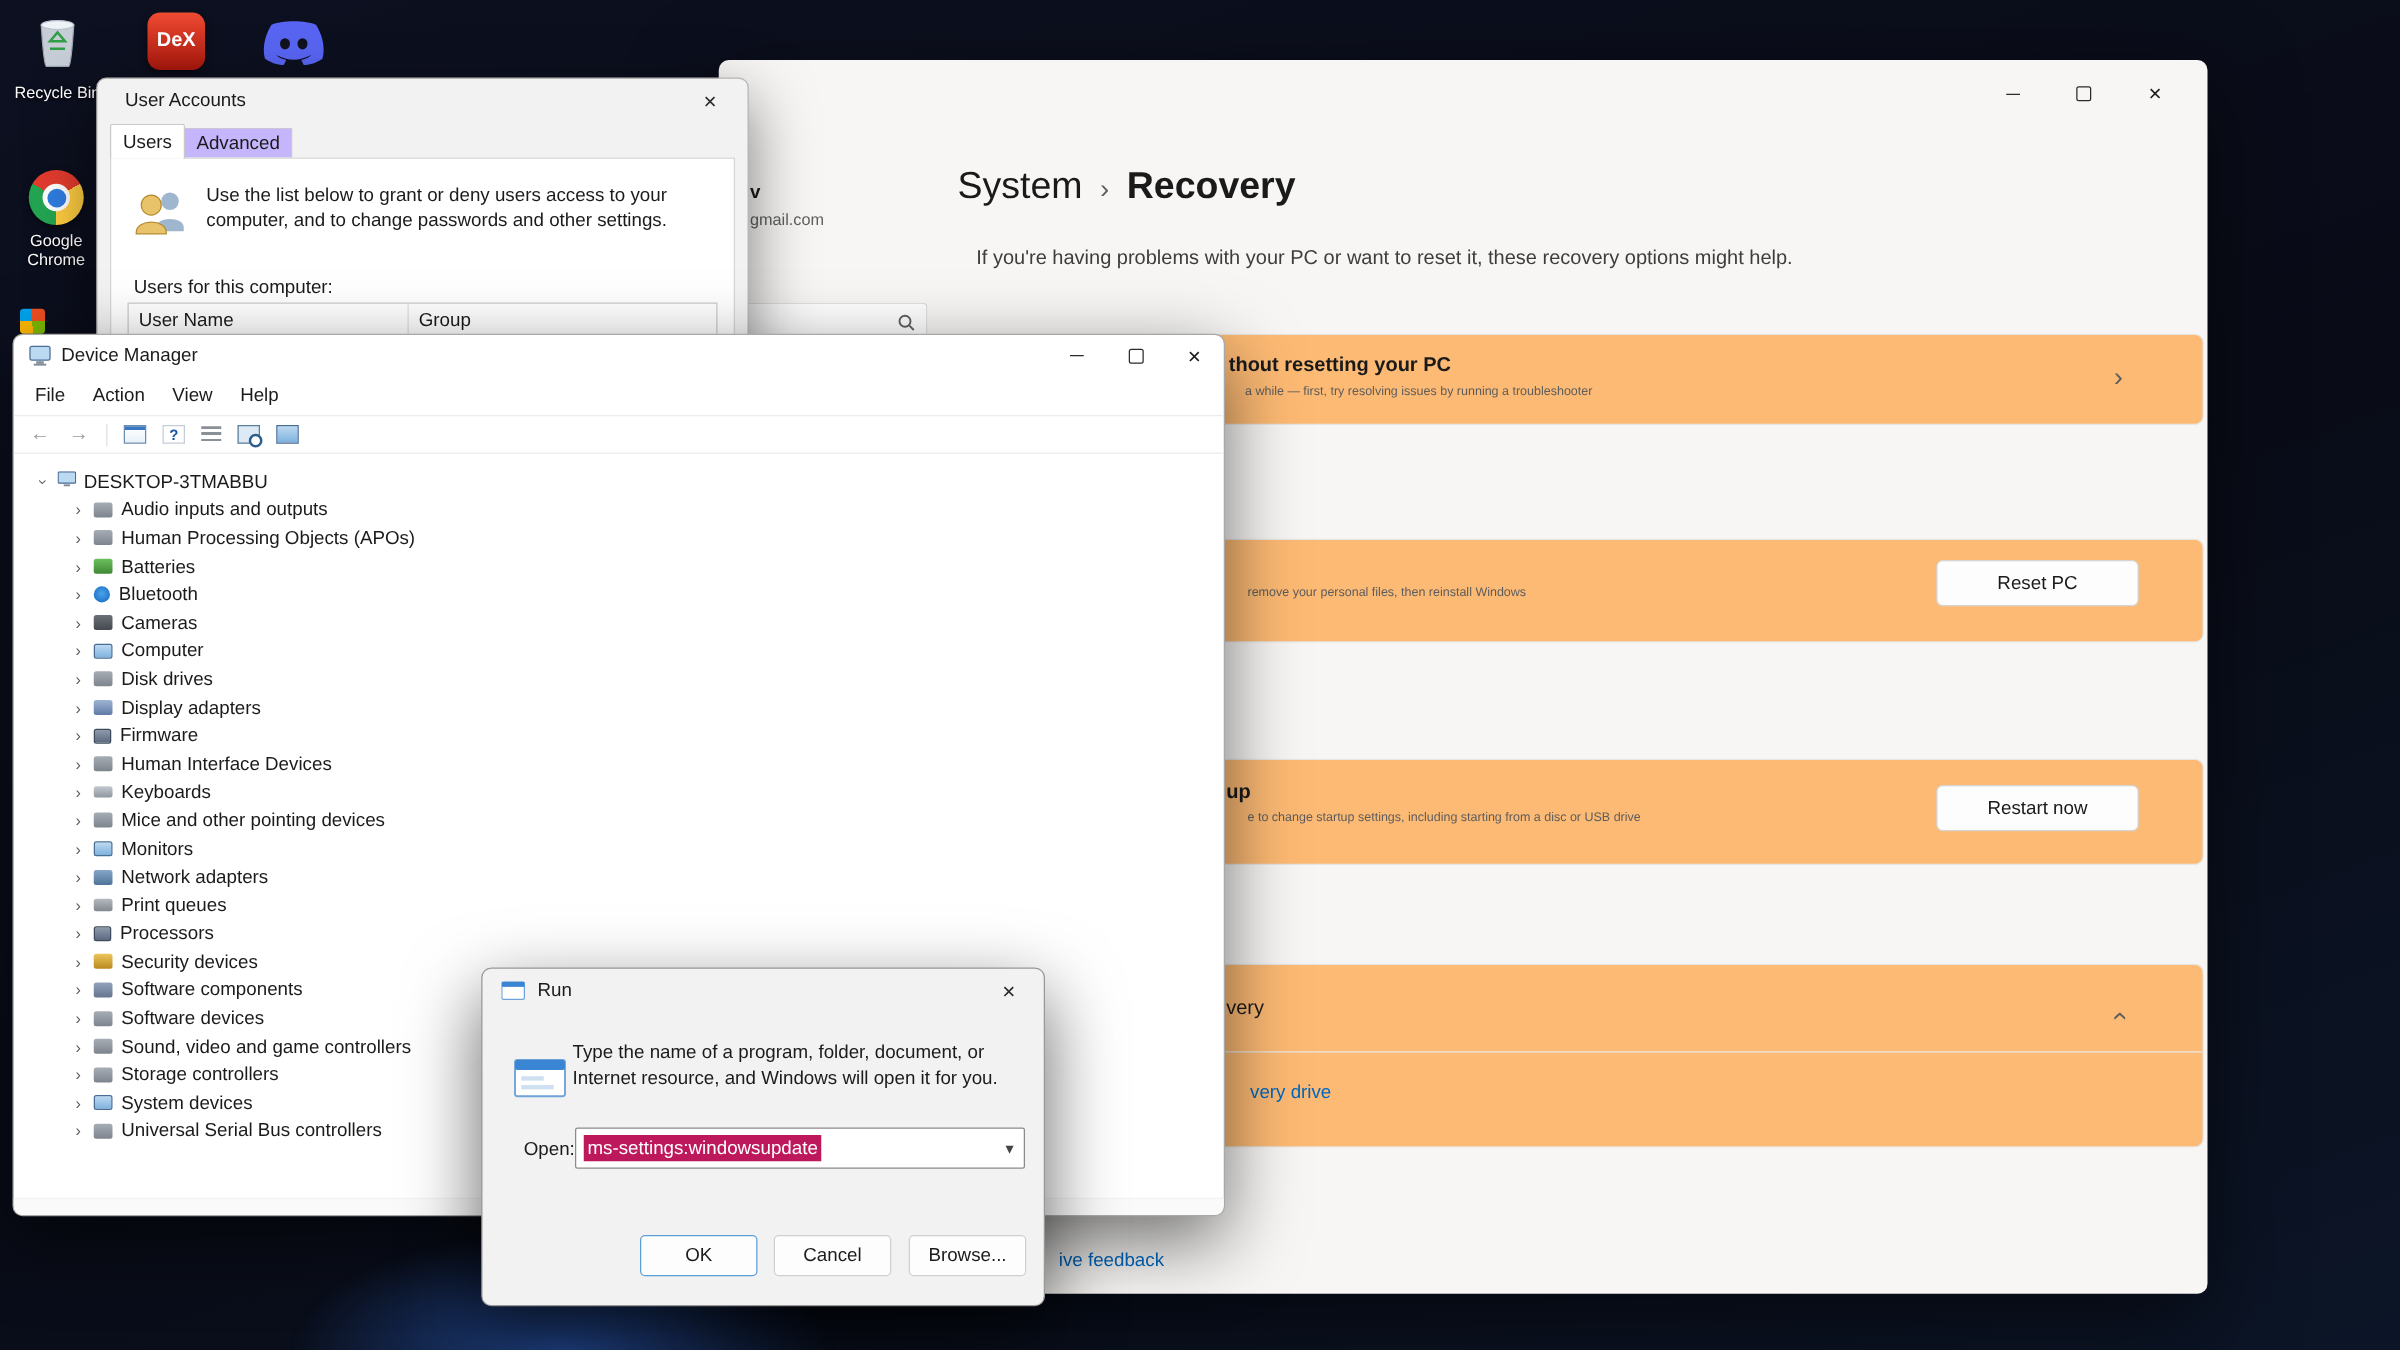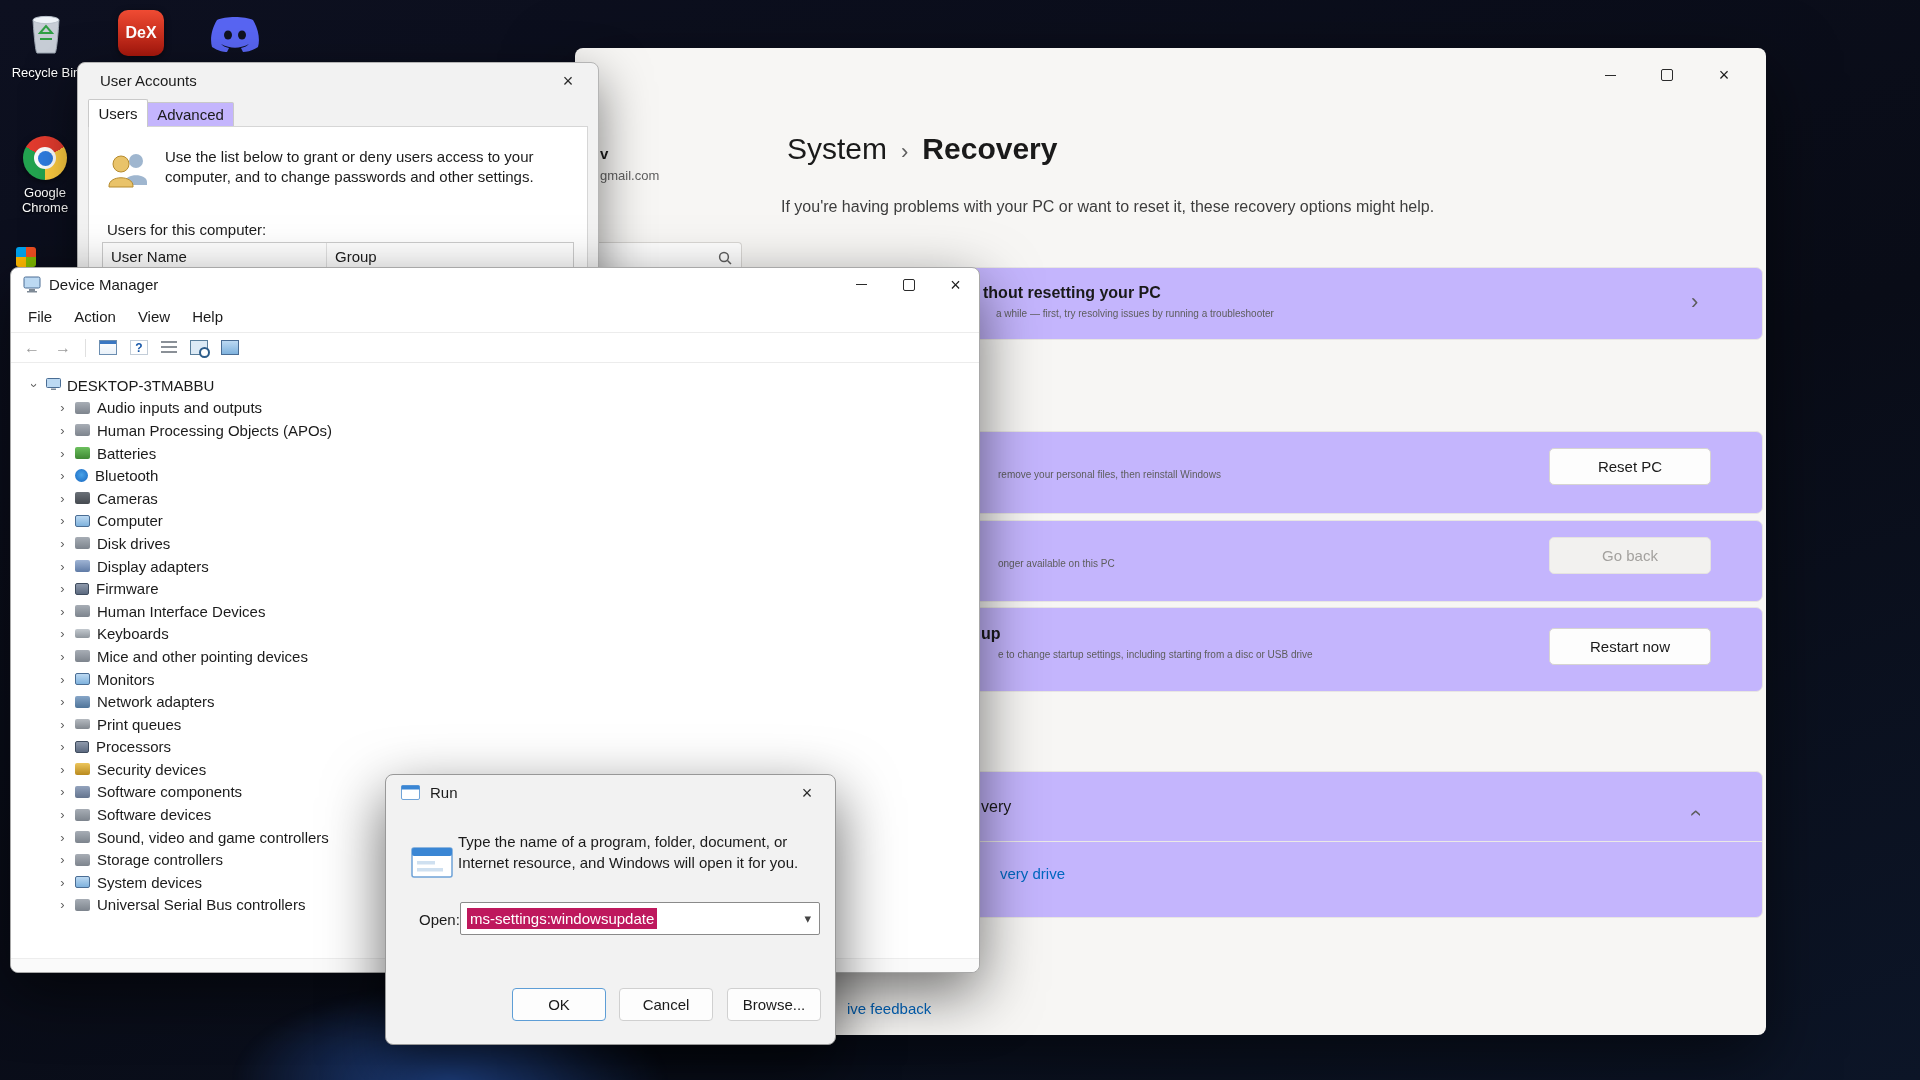--- a/index.html
+++ b/index.html
@@ -29,26 +29,26 @@
   .rotm90{display:inline-block;transform:rotate(-90deg);}
 
   
   .settings{left:575px;top:48px;width:1191px;height:987px;background:#f7f6f4;z-index:10;box-shadow:0 24px 70px rgba(0,0,0,.55);}
   .s-ctrls{position:absolute;left:1012px;top:12px;display:flex;gap:11px;}
   .s-ctrls .cbtn{width:46px;height:30px;display:flex;align-items:center;justify-content:center;color:#1b1b1b;}
   .s-acct-name{position:absolute;left:25px;top:97px;font-size:15px;font-weight:bold;color:#1a1a1a;}
   .s-acct-mail{position:absolute;left:25px;top:120px;font-size:13px;color:#5f5f5f;}
   .s-search{position:absolute;left:13px;top:194px;width:152px;height:30px;background:#fff;border:1px solid #d9d7d4;border-bottom-color:#9a9896;border-radius:4px;}
   .s-search svg{position:absolute;right:9px;top:8px;}
-  .s-crumb{position:absolute;left:212px;top:84px;display:flex;align-items:baseline;}
+  .s-crumb{position:absolute;left:191px;top:84px;display:flex;align-items:baseline;}
   .s-crumb .parent{font-size:30px;font-weight:400;color:#1a1a1a;}
   .s-crumb .sep{font-size:22px;color:#5f5f5f;margin:0 14px;}
   .s-crumb .cur{font-size:30px;font-weight:bold;color:#1a1a1a;}
   .s-sub{position:absolute;left:206px;top:150px;font-size:16px;color:#3d3d3d;}
-  .card{position:absolute;left:193px;width:995px;background:#c4b5fd;border:1px solid #e8e6e3;border-radius:7px;box-sizing:border-box;}
+  .card{position:absolute;left:193px;width:995px;background:#fdba74;border:1px solid #e8e6e3;border-radius:7px;box-sizing:border-box;}
   .c-title{position:absolute;font-size:16px;font-weight:bold;color:#1a1a1a;}
   .c-desc{position:absolute;font-size:10px;color:#5d5d5d;}
   .c-chev{position:absolute;font-size:22px;color:#5d5d5d;}
   .sbtn{position:absolute;width:162px;height:37px;border-radius:5px;background:#fdfdfd;border:1px solid #d6d4d1;font-size:15px;color:#1a1a1a;display:flex;align-items:center;justify-content:center;box-sizing:border-box;}
   .sbtn.disabled{background:#f2f1ef;color:#a3a19e;border-color:#e5e3e0;}
   .c-divider{position:absolute;left:0;right:0;top:69px;border-top:1px solid #ebe9e6;}
   .s-link{color:#0067c0;font-size:15px;}
   .s-feedback{position:absolute;left:272px;top:952px;}
 
   
@@ -190,24 +190,20 @@
       <span class="c-title" style="left:214px;top:16px;">thout resetting your PC</span>
       <span class="c-desc" style="left:227px;top:40px;">a while — first, try resolving issues by running a troubleshooter</span>
       <span class="c-chev" style="left:922px;top:21px;">›</span>
     </div>
 
     <div class="card" style="top:383px;height:83px;">
       <span class="c-desc" style="left:229px;top:37px;">remove your personal files, then reinstall Windows</span>
       <span class="sbtn" style="left:780px;top:16px;">Reset PC</span>
     </div>
 
-    <div class="card" style="top:472px;height:82px;">
-      <span class="c-desc" style="left:229px;top:37px;">onger available on this PC</span>
-      <span class="sbtn disabled" style="left:780px;top:16px;">Go back</span>
-    </div>
 
     <div class="card" style="top:723px;height:147px;">
       <span class="c-title" style="left:212px;top:26px;font-weight:normal;font-size:16px;">very</span>
       <span class="c-chev rotm90" style="left:922px;top:28px;">›</span>
       <span class="c-divider"></span>
       <span class="s-link" style="position:absolute;left:231px;top:93px;">very drive</span>
     </div>
 
     <div class="card" style="top:559px;height:85px;">
       <span class="c-title" style="left:212px;top:17px;">up</span>

